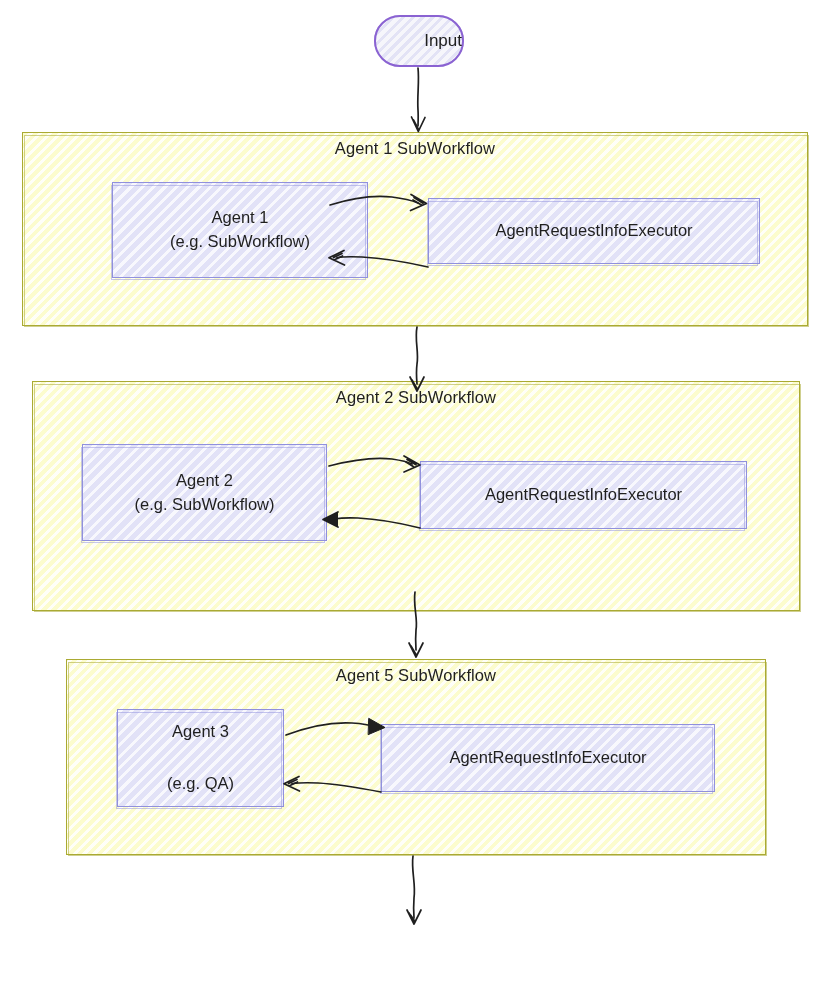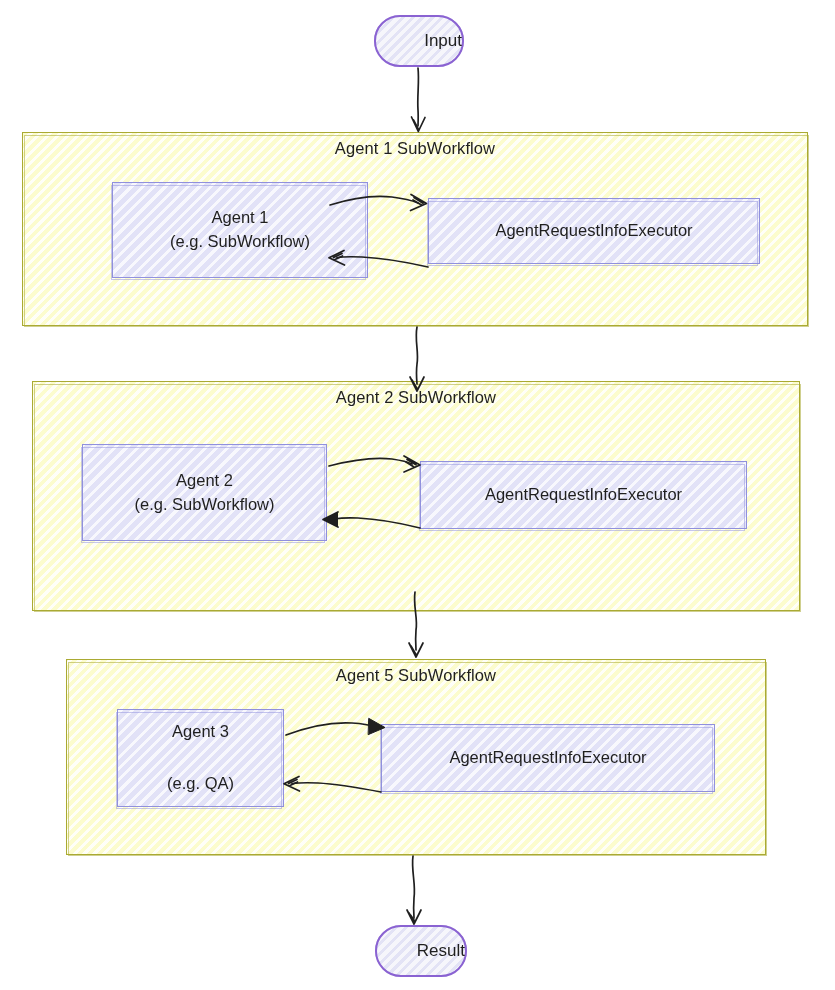--- a/index.html
+++ b/index.html
@@ -155,23 +155,20 @@
     <div class="cluster-title">Agent 5 SubWorkflow</div>
   </div>
   <div class="node" style="left:117px; top:709px; width:167px; height:98px;gap:28px;">
     <span class="line">Agent 3</span>
     <span class="line">(e.g. QA)</span>
   </div>
   <div class="node" style="left:381px; top:724px; width:334px; height:68px;">
     <span class="line">AgentRequestInfoExecutor</span>
   </div>
 
-  <div class="terminal" style="left:375px; top:925px; width:92px; height:52px;">
-    <span>Result</span>
-  </div>
 
   <svg id="edge-layer" viewBox="0 0 835 990">
     <g fill="none" stroke="#1f1f1f" stroke-width="1.7" stroke-linecap="round" stroke-linejoin="round">
 
       <path d="M418,68 C419.5,82 417,96 418,110 C418.4,116 418.2,120 418,126"></path>
       <path d="M411.5,117 L418.3,131.5 L425,117.5 M413.5,120 L418.2,129"></path>
 
       <path d="M330,205 C352,198 374,195 392,197 C404,198.5 412,200.5 418,203"></path>
       <path d="M411,194.5 L426.5,203.5 L410.5,210.5 M414,197.5 L423,203.3 M413,200 L421.5,205"></path>
 

